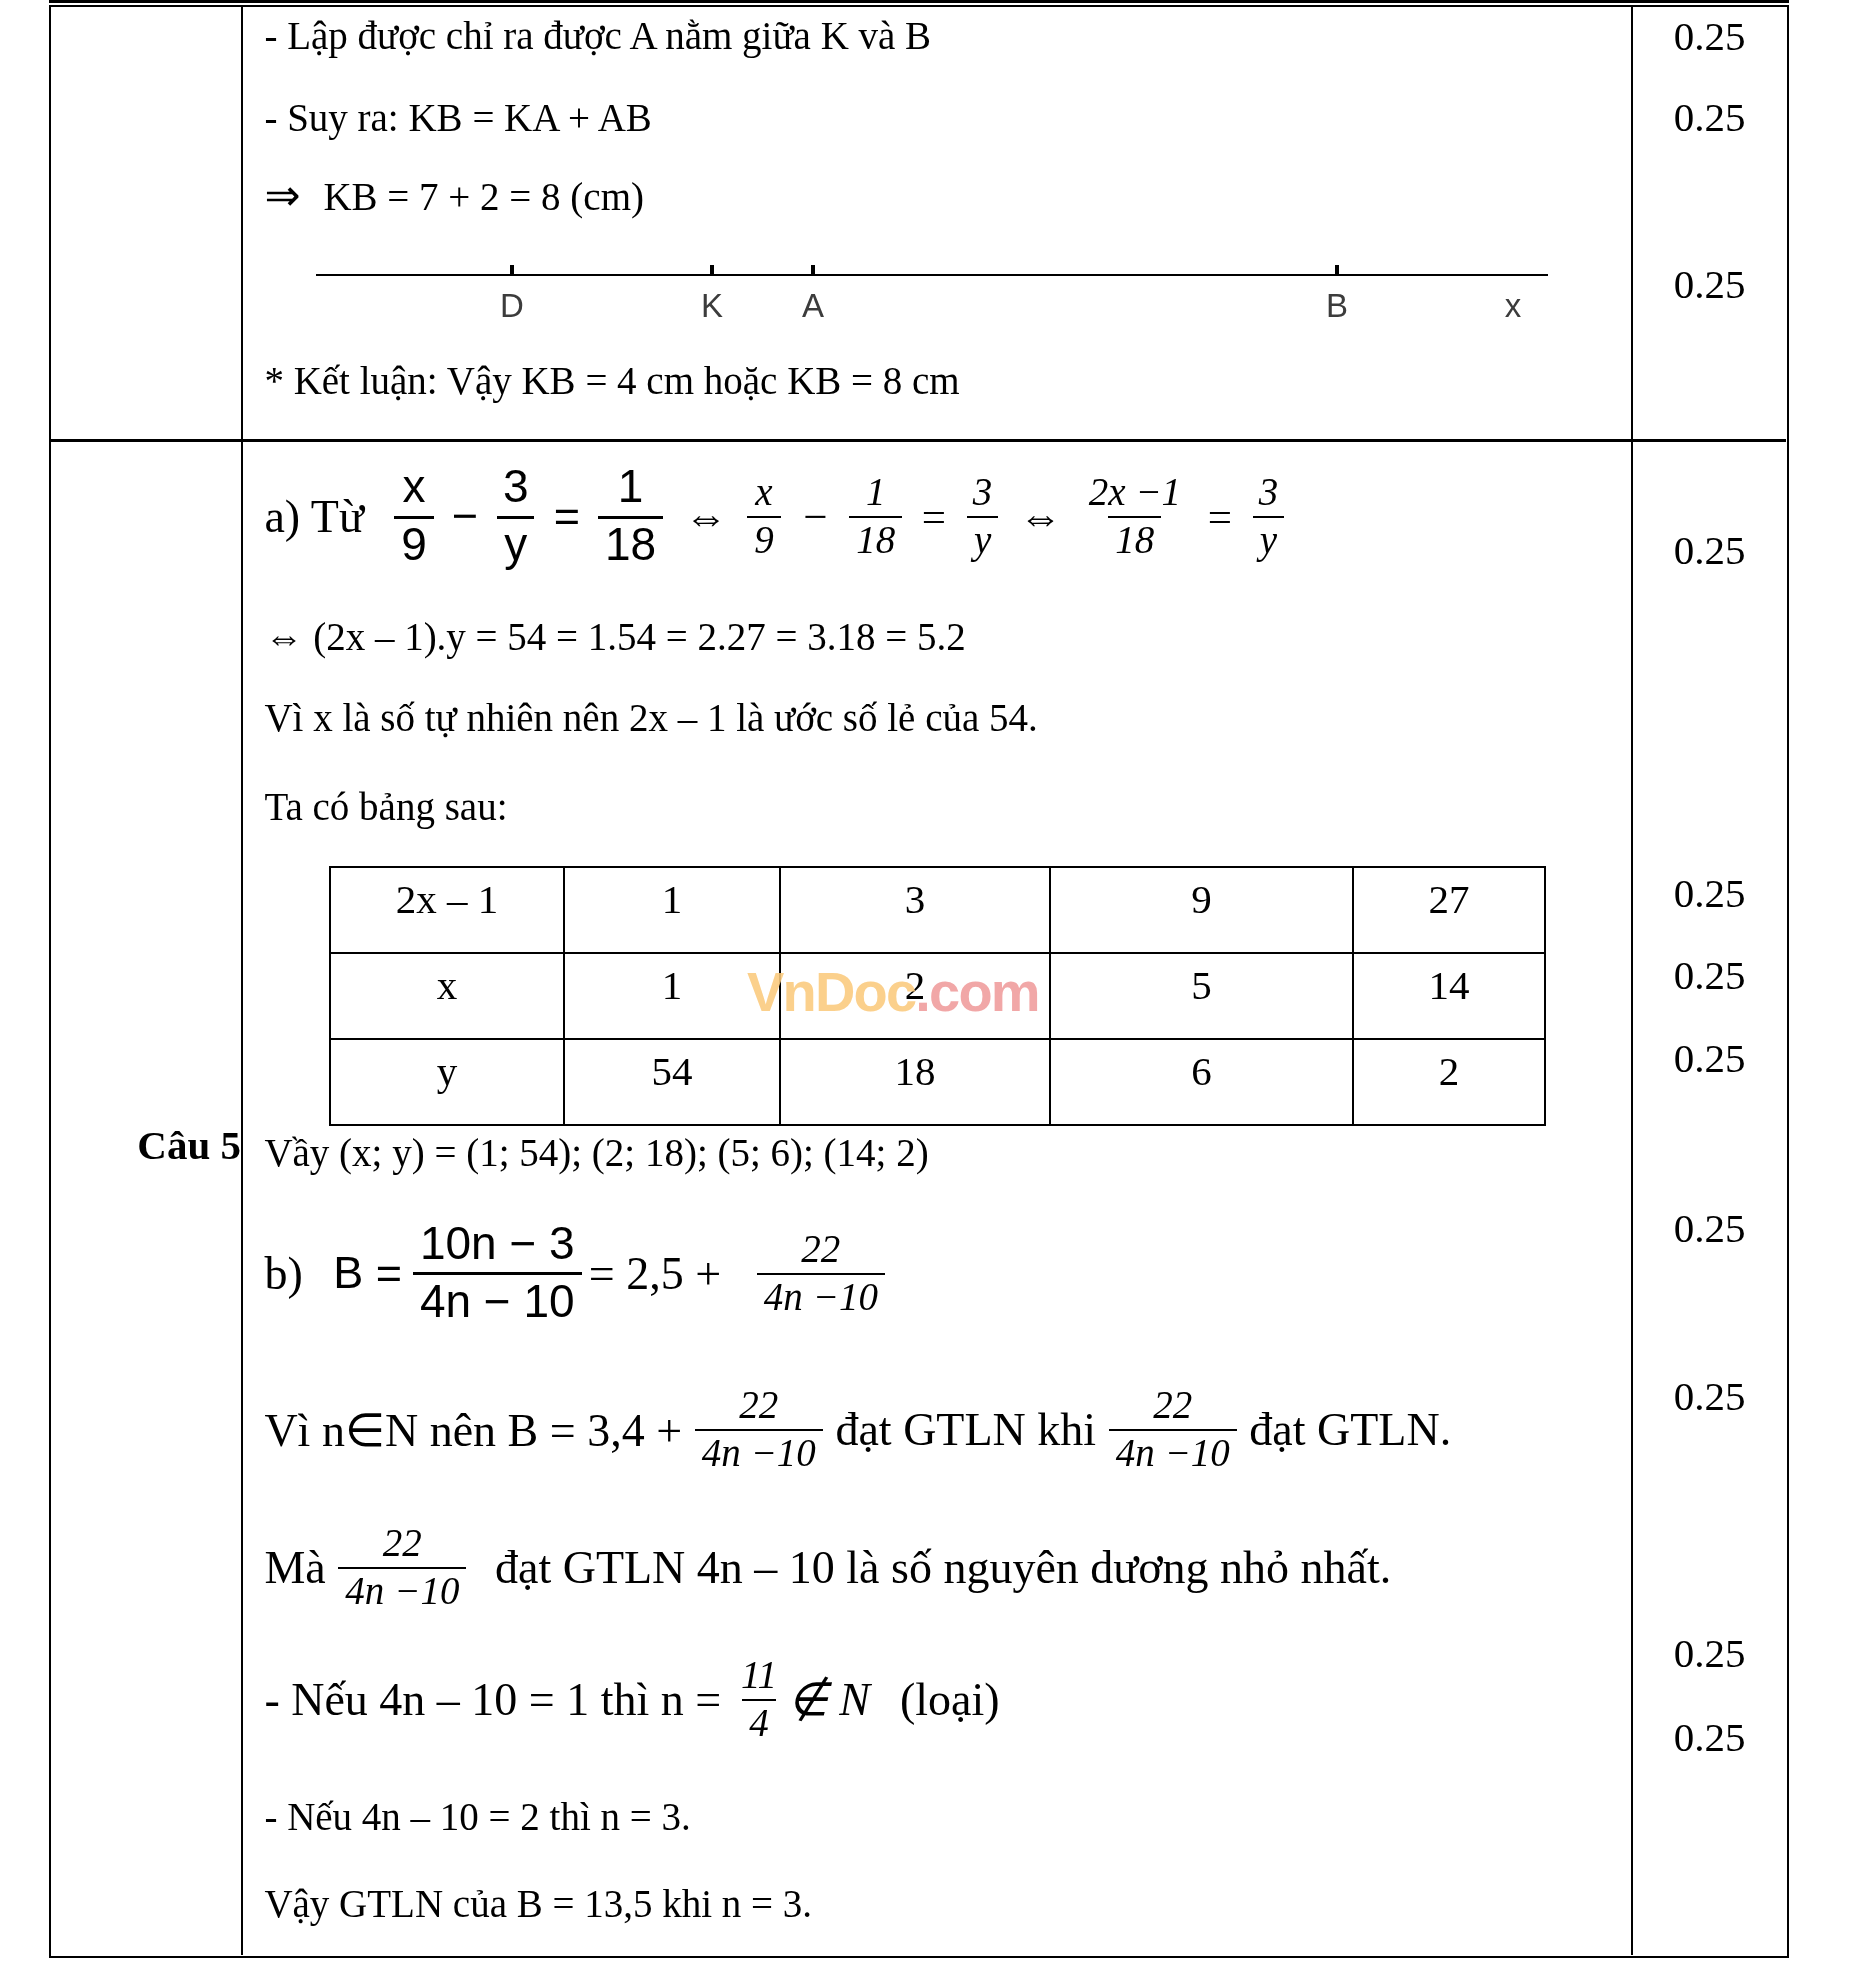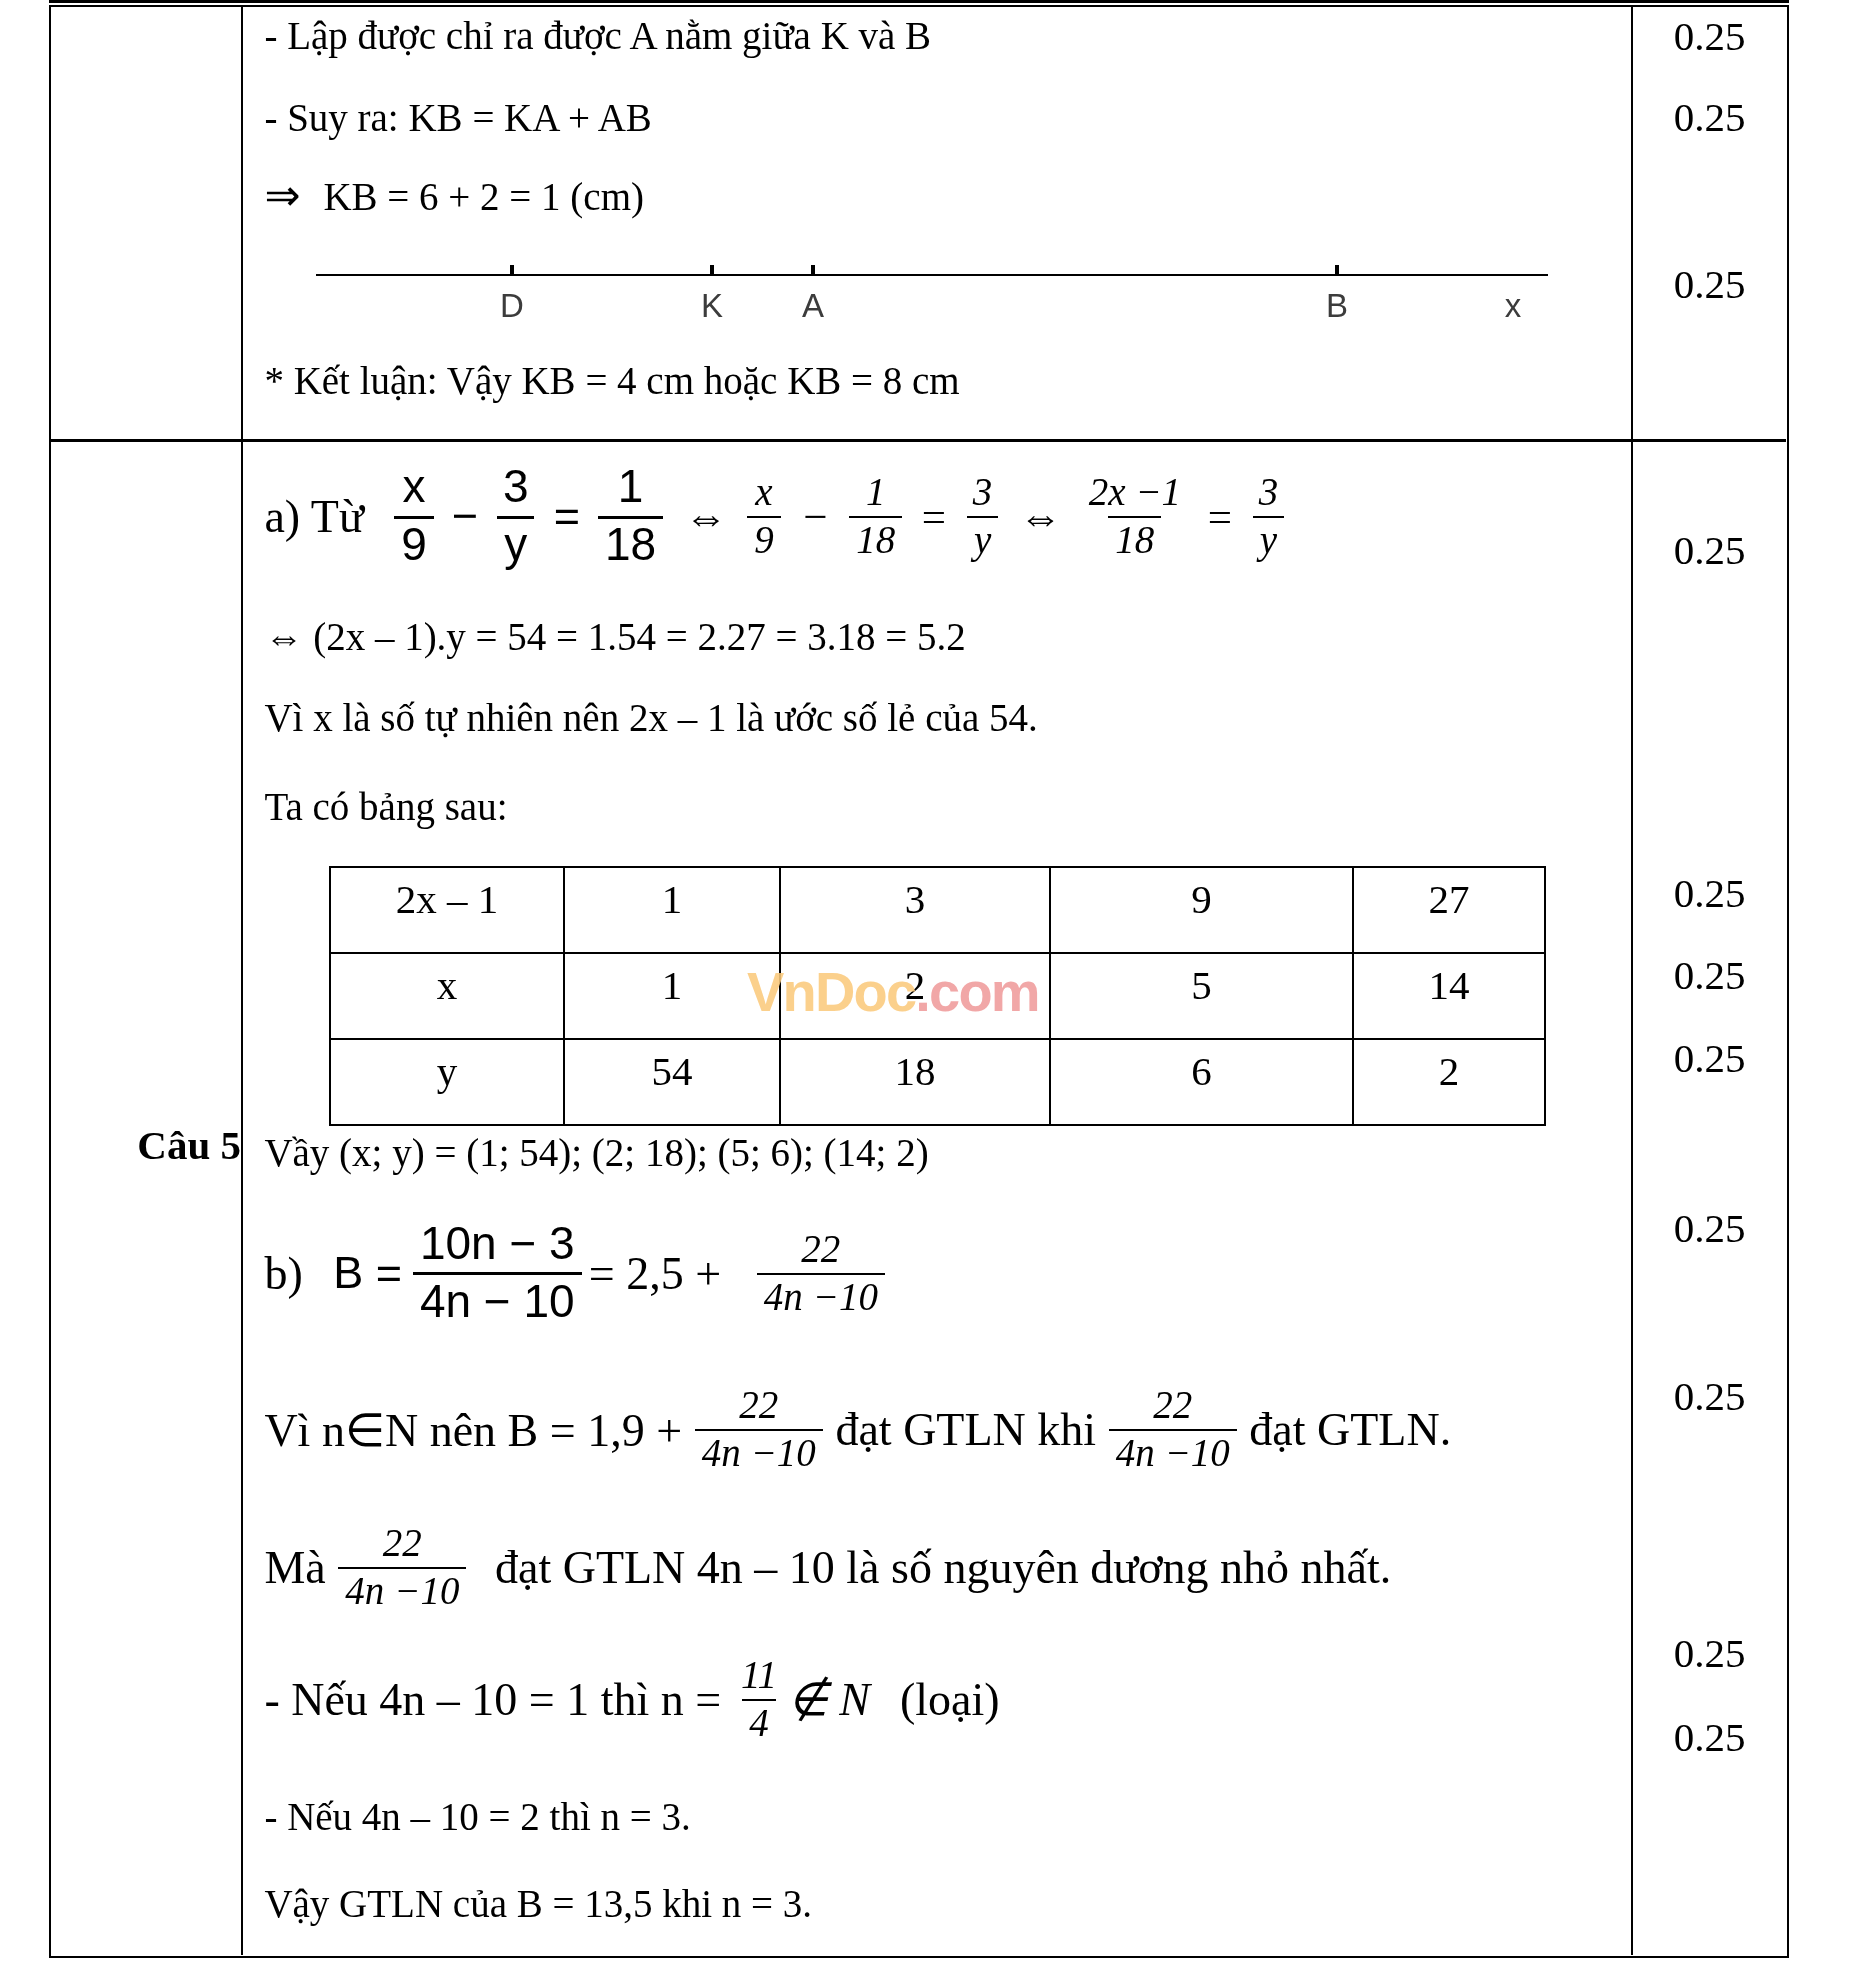--- a/index.html
+++ b/index.html
@@ -76,21 +76,21 @@
   <div class="top-strip"></div>
 
   <div class="outer">
 
     <div class="cell c-a1"></div>
 
     <div class="cell c-b1">
       <div class="t indent" style="top:3.6px">- Lập được chỉ ra được A nằm giữa K và B</div>
       <div class="t indent" style="top:85px">- Suy ra: KB = KA + AB</div>
       <div class="t indent" style="top:163px">
-        <span class="op-ser" style="margin:0 23px 0 0">⇒</span><span>KB = 6 + 2 = 1 (cm)</span>
+        <span class="op-ser" style="margin:0 23px 0 0">⇒</span><span>KB = 7 + 2 = 8 (cm)</span>
       </div>
 
       <div class="diagram">
         <div class="nline"></div>
         <div class="tick" style="left:267px"></div>
         <div class="tick" style="left:467px"></div>
         <div class="tick" style="left:568px"></div>
         <div class="tick" style="left:1092px"></div>
         <div class="ptlabel" style="left:251px">D</div>
         <div class="ptlabel" style="left:451px">K</div>
@@ -199,21 +199,21 @@
             <span class="den">4n − 10</span>
           </span>
         <span class="ser44" style="margin-right:23px">= 2,5 +</span>
         <span class="frac frac-ser">
             <span class="num">22</span>
             <span class="den">4n −10</span>
           </span>
       </div>
 
       <div class="flexline" style="left:21.4px; top:921px; height:134px">
-        <span class="ser44">Vì n∈N nên B = 1,9 +</span>
+        <span class="ser44">Vì n∈N nên B = 3,4 +</span>
         <span class="frac frac-ser">
             <span class="num">22</span>
             <span class="den">4n −10</span>
           </span>
         <span class="ser44">đạt GTLN khi</span>
         <span class="frac frac-ser">
             <span class="num">22</span>
             <span class="den">4n −10</span>
           </span>
         <span class="ser44">đạt GTLN.</span>

